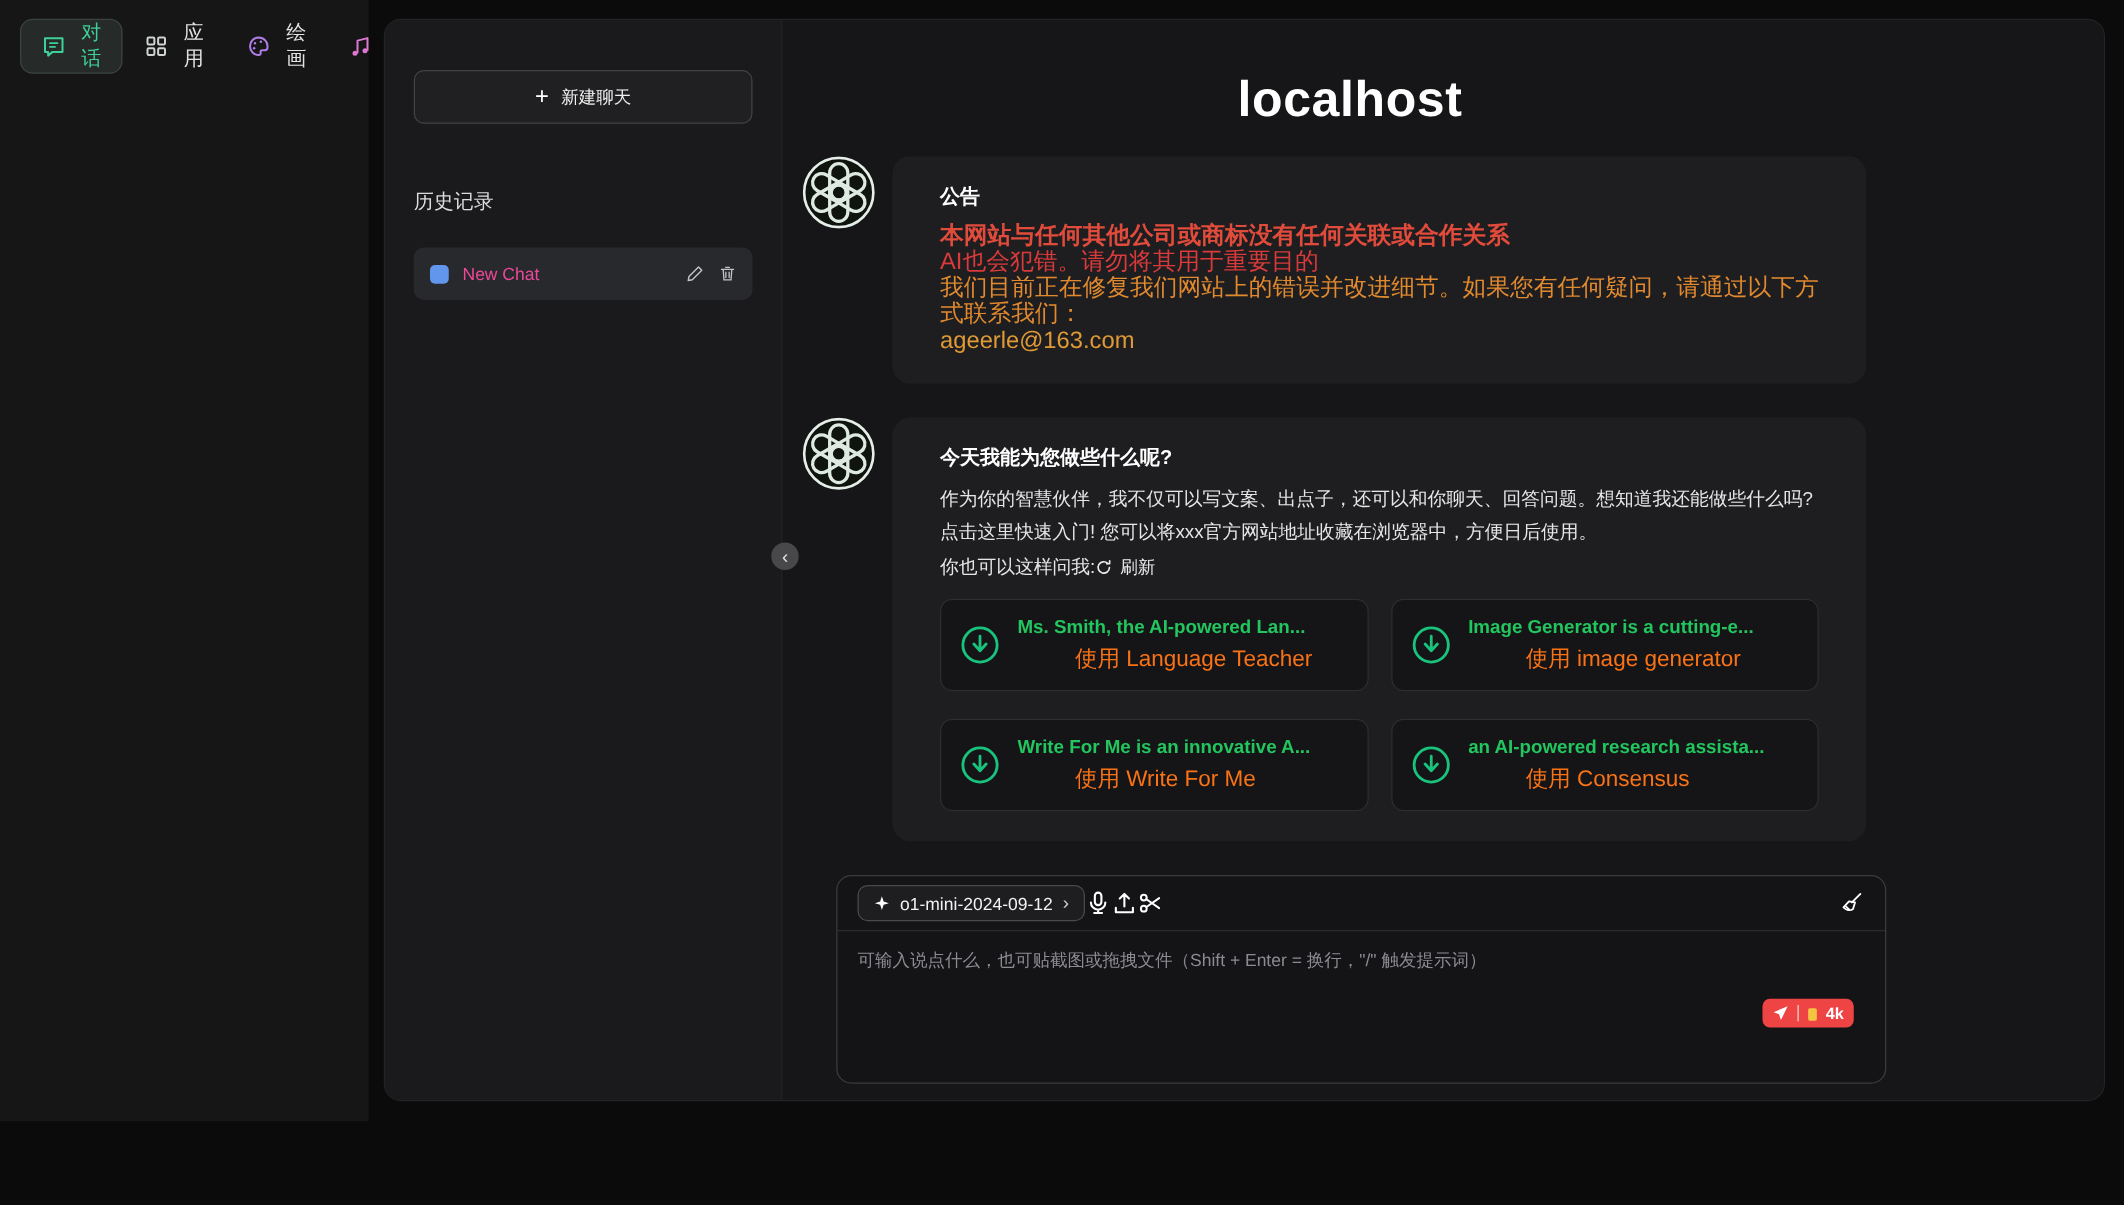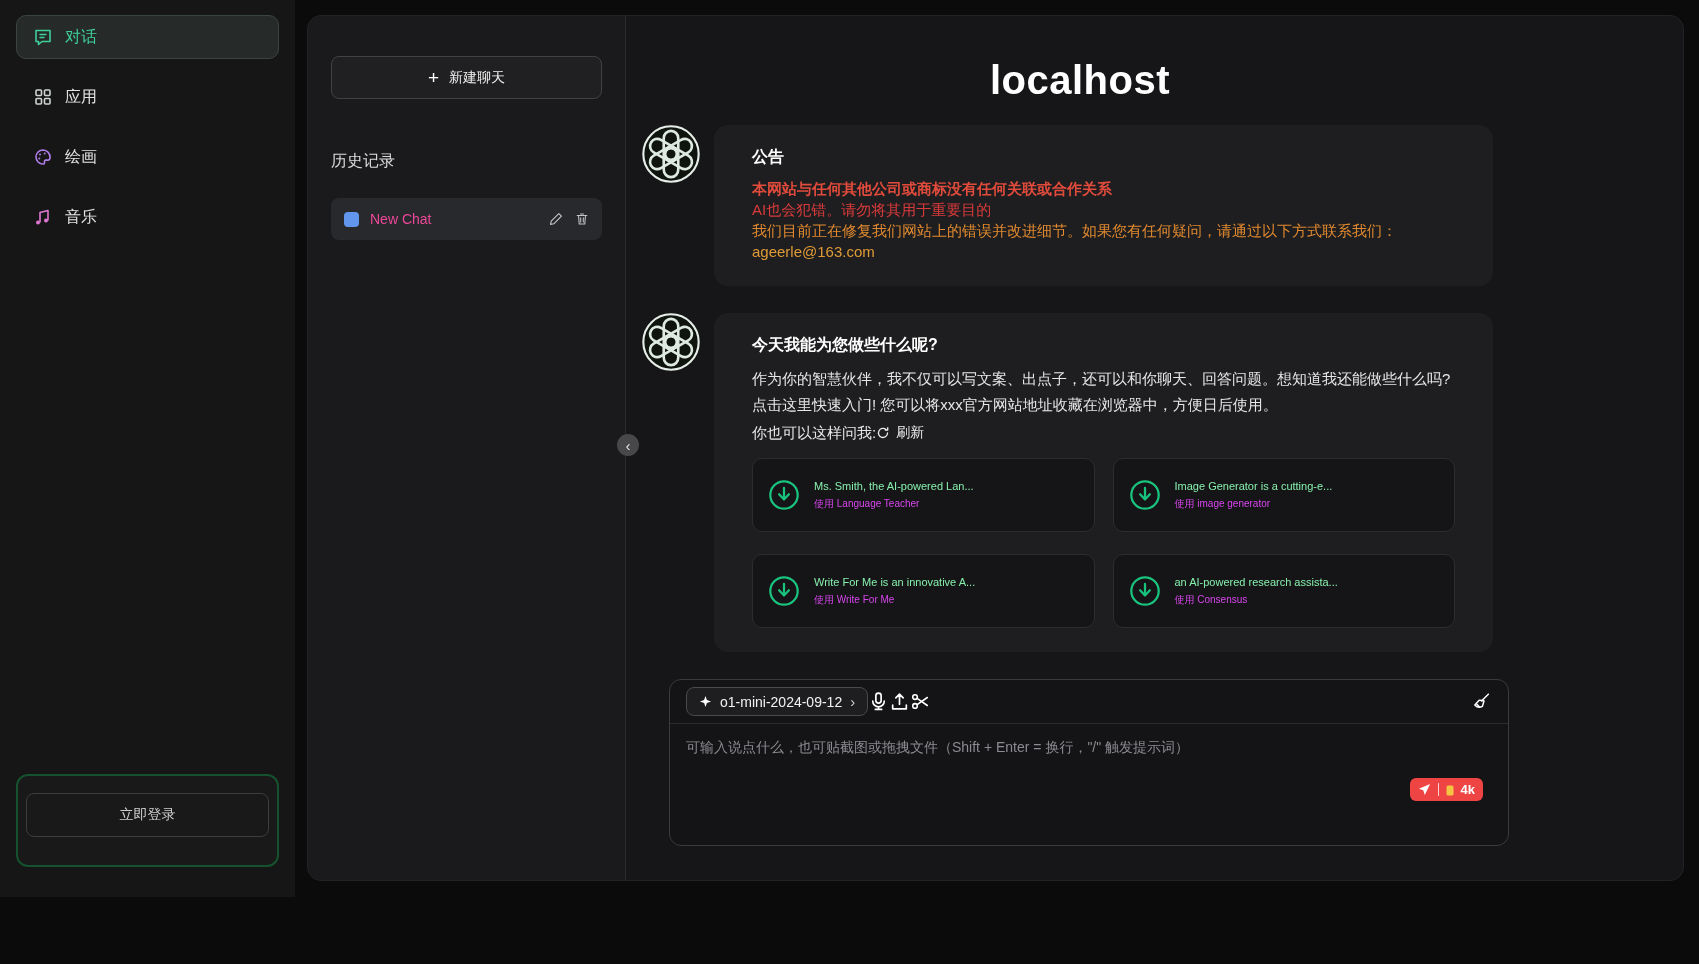--- a/index.html
+++ b/index.html
@@ -8,21 +8,21 @@
     background:#0b0b0c;
     font-family:"Liberation Sans","DejaVu Sans",sans-serif;
     color:#e8e8e8; overflow:hidden;
   }
   .app { position:relative; width:1699px; height:964px; }
 
   
   .sidebar {
     position:absolute; left:0; top:0; width:295px; height:897px;
     background:#161617; padding:15px 16px;
-    display:flex; flex-direction:column;
+    display:flex; flex-direction:row;
   }
   .nav-item {
     height:44px; display:flex; align-items:center; gap:12px;
     padding:0 16px; border-radius:10px; margin-bottom:16px;
     font-size:16px; color:#e3e3e3; cursor:pointer;
     border:1px solid transparent;
   }
   .nav-item.active { background:#262b29; border-color:#3c4441; color:#3ecf9a; }
   .nav-icon { width:20px; height:20px; display:flex; align-items:center; justify-content:center; }
   .icon-apps { color:#cfd4d2; }
@@ -80,21 +80,21 @@
   .title {
     text-align:center; font-size:40px; font-weight:800; color:#ffffff;
     letter-spacing:0.5px; margin-bottom:22px;
   }
   .msg { display:flex; gap:14px; padding-right:25px; margin-bottom:27px; }
   .avatar { width:58px; height:58px; flex:0 0 58px; }
   .bubble {
     flex:1; background:#1e1e21; border-radius:14px; padding:22px 38px 24px;
   }
   .bubble-title { font-size:16px; font-weight:bold; color:#ffffff; margin-bottom:10px; }
-  .ann-line { font-size:15px; line-height:21px; }
+  .ann-line { font-size:19px; line-height:21px; }
   .ann-l1 { color:#e04b3b; font-weight:bold; }
   .ann-l2 { color:#d93a3a; }
   .ann-l3 { color:#e0892e; }
   .ann-email { color:#e09a35; cursor:pointer; }
 
   .welcome-body { font-size:15px; line-height:26px; color:#e6e6e6; }
   .ask-row { display:flex; align-items:center; margin-top:2px; }
   .ask-label { font-size:15px; line-height:26px; color:#e6e6e6; }
   .refresh-btn {
     display:flex; align-items:center; gap:6px; font-size:14px; color:#ececec;
@@ -105,24 +105,24 @@
     column-gap:18px; row-gap:22px;
   }
   .sugg-card {
     height:74px; background:#151517; border:1px solid #2d2d30; border-radius:10px;
     padding:12px 14px; display:flex; align-items:center; gap:13px; cursor:pointer;
     overflow:hidden;
   }
   .sugg-icon { width:34px; height:34px; flex:0 0 34px; }
   .sugg-texts { min-width:0; }
   .sugg-title {
-    font-size:11px; font-weight:normal; color:#86efac;
+    font-size:15px; font-weight:bold; color:#22c55e;
     white-space:nowrap; overflow:hidden; text-overflow:ellipsis;
   }
-  .sugg-sub { font-size:10px; color:#d946ef; margin-top:5px; }
+  .sugg-sub { font-size:18px; color:#f97316; margin-top:5px;margin-left:46px; }
 
   
   .inputbox {
     position:relative; margin:16px 0 0 27px; width:840px; height:167px;
     border:1px solid #3b3b3e; border-radius:12px; background:#141416;
   }
   .toolbar {
     height:44px; display:flex; align-items:center; 
     padding:0 16px; border-bottom:1px solid #2c2c2f;
   }

